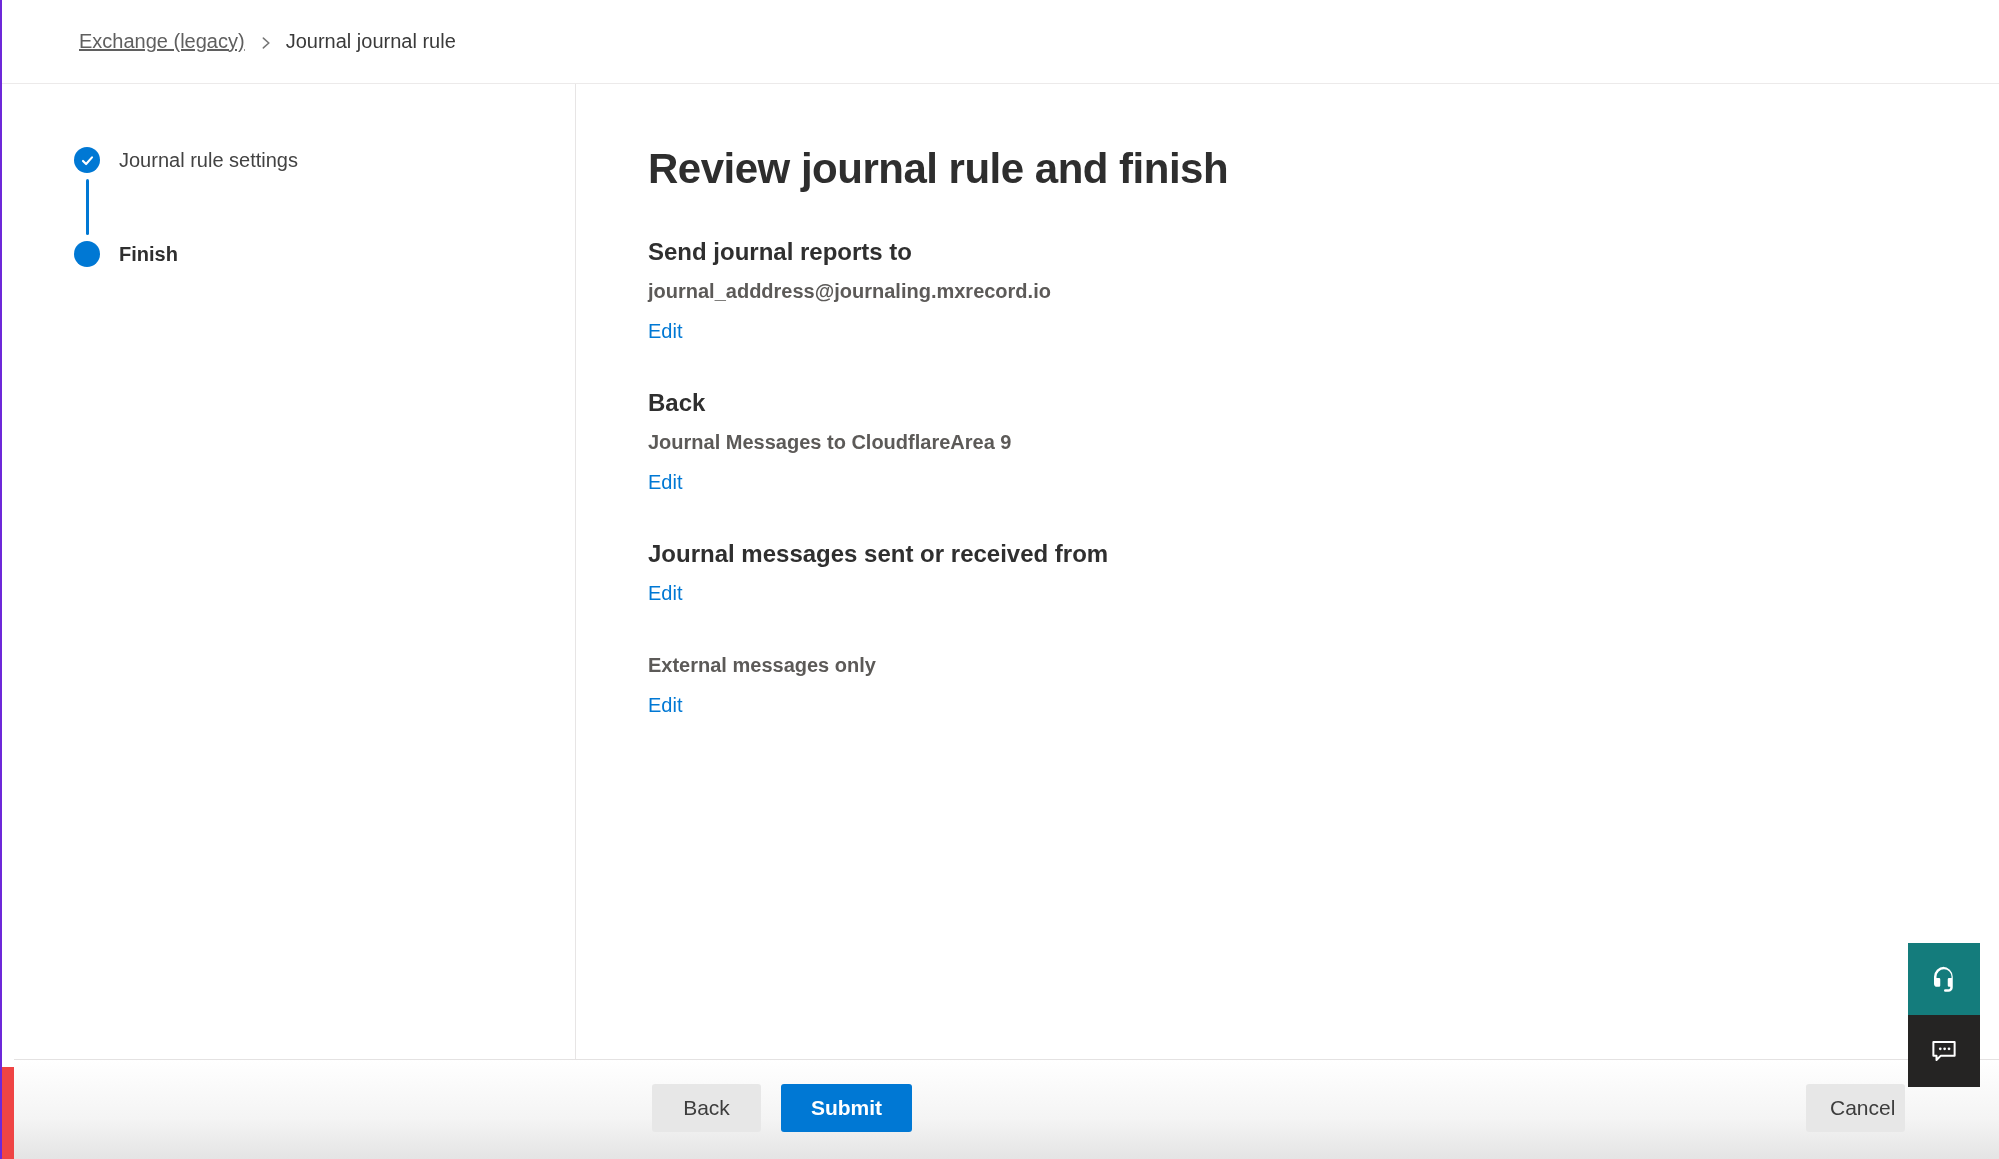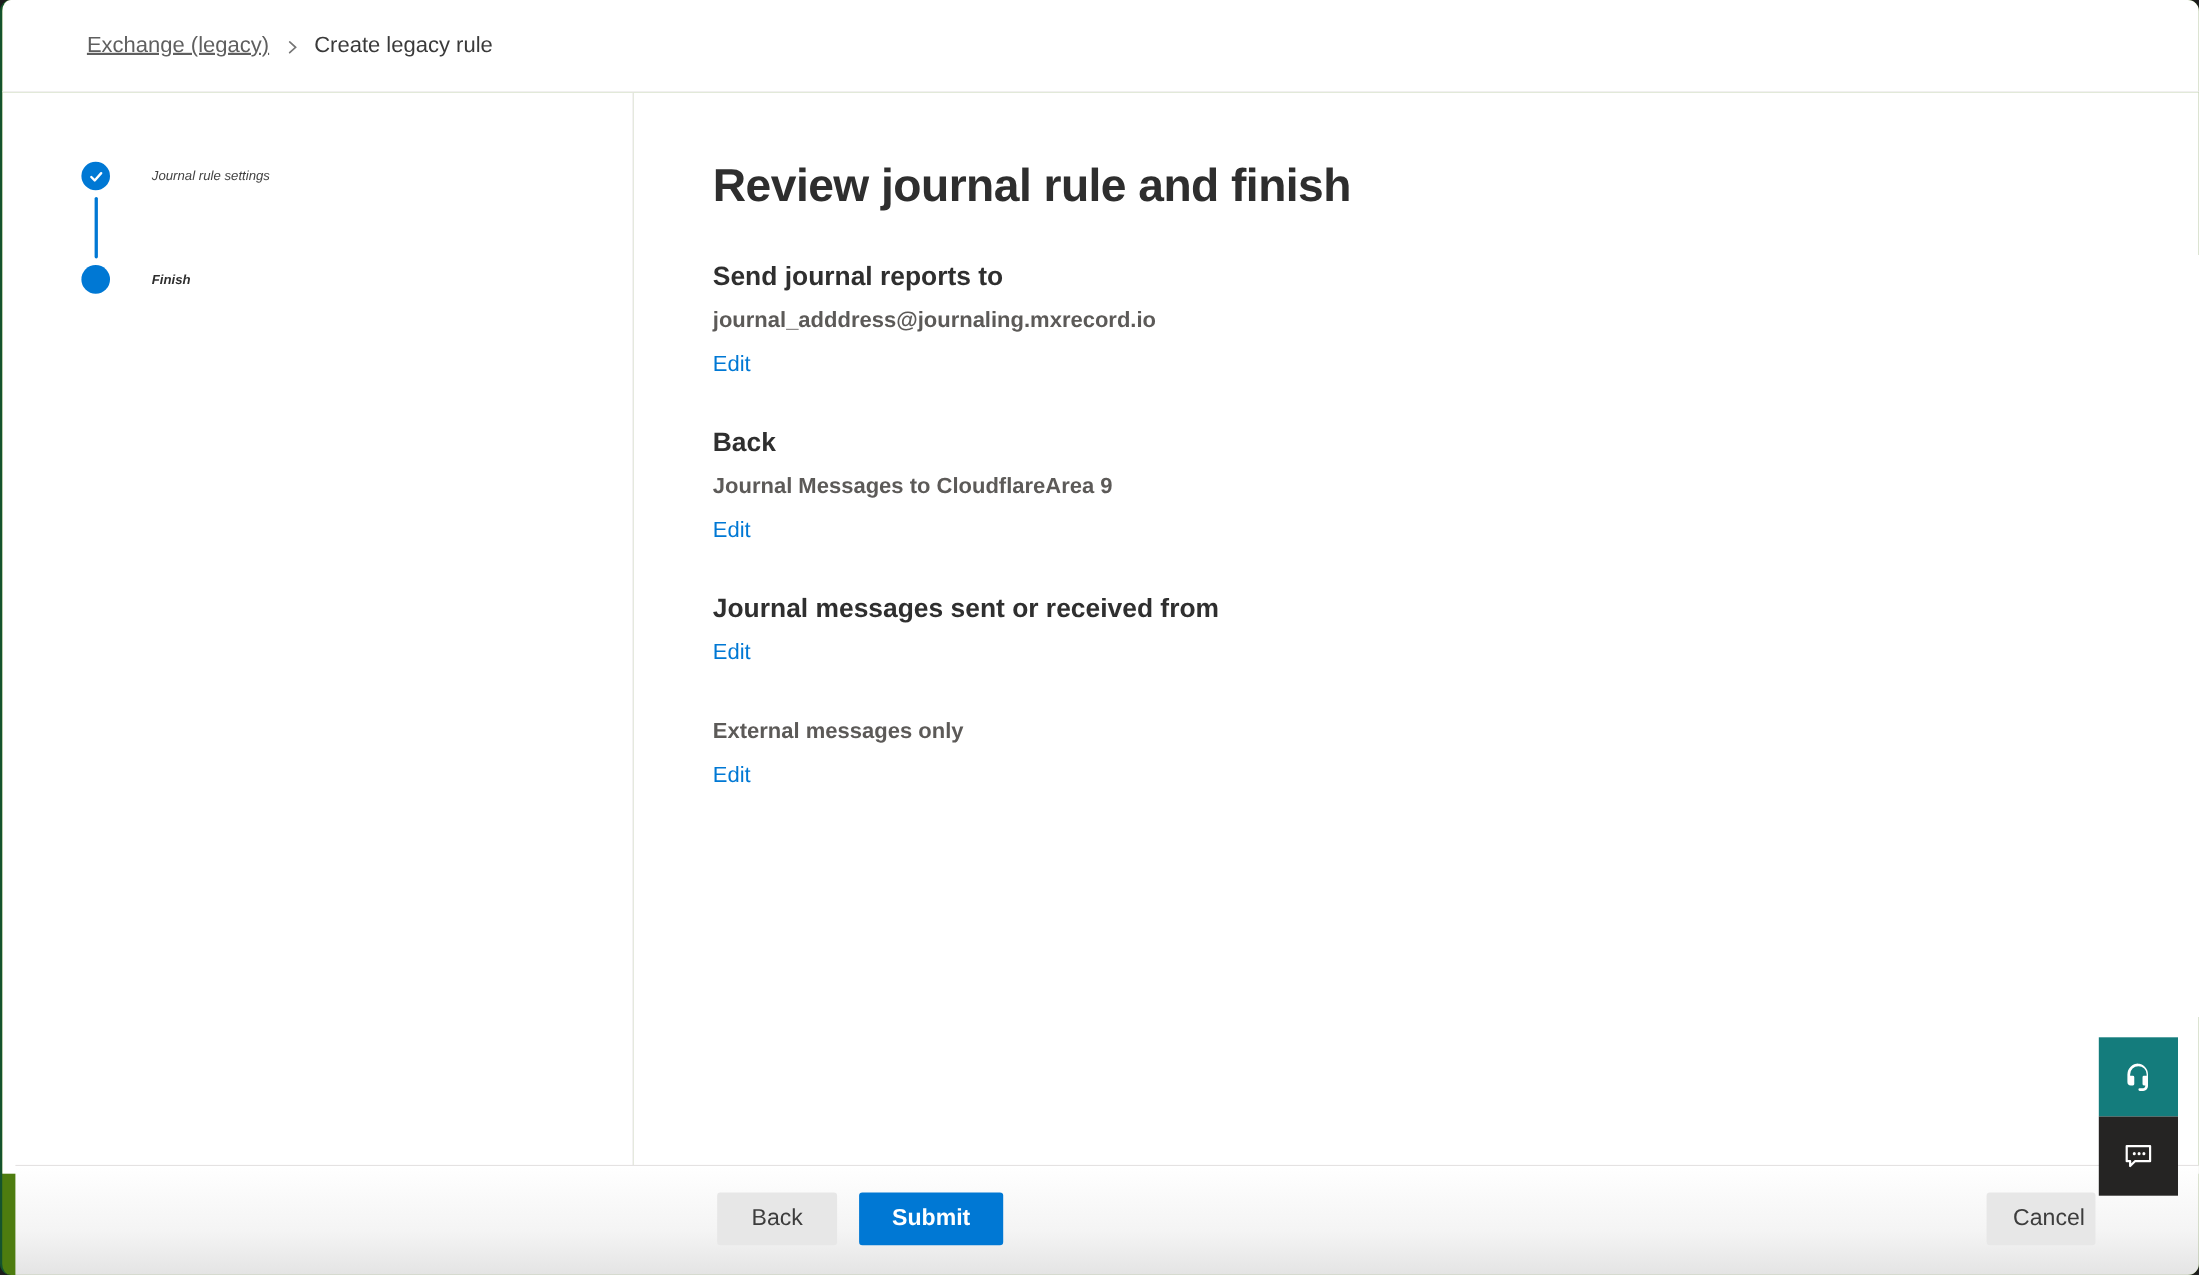--- a/index.html
+++ b/index.html
@@ -5,23 +5,23 @@
   * { box-sizing: border-box; }
   html, body {
     margin: 0; padding: 0;
     width: 1999px; height: 1159px;
     overflow: hidden;
     background: #1c1c1c;
     font-family: "Liberation Sans", sans-serif;
   }
   .window {
     position: absolute; inset: 0;
-    background: #4d7c0f;
-    border-radius: 10px;
-    border-left: 2px solid #14532d;
+    background: #ef4444;
+    border-radius: 0;
+    border-left: 2px solid #6d28d9;
     overflow: hidden;
   }
 
   
   .header {
     height: 84px;
     display: flex; align-items: center;
     padding-left: 77px;
     border-bottom: 1px solid #eceaea;
     background: #fff;
@@ -46,21 +46,21 @@
     flex-shrink: 0;
   }
   .step-row { display: flex; align-items: center; }
   .step-circle {
     width: 26px; height: 26px;
     border-radius: 50%;
     background: #0078d4;
     display: flex; align-items: center; justify-content: center;
     flex-shrink: 0;
   }
-  .step-label { margin-left: 38px; font-size: 12px; color: #424242; font-style: italic; }
+  .step-label { margin-left: 19px; font-size: 20px; color: #424242; }
   .step-label.current { font-weight: 700; color: #2f2f2f; }
   .step-connector {
     width: 3px; height: 56px;
     background: #0078d4;
     margin: 6px 0 6px 11.5px;
     border-radius: 2px;
   }
 
   
   .main {
@@ -144,21 +144,21 @@
 <div class="window">
 
   <div class="header">
     <div class="breadcrumb">
       <span class="breadcrumb-link">Exchange (legacy)</span>
       <span class="breadcrumb-sep">
         <svg width="13" height="14" viewBox="0 0 12 12">
             <path d="M4 1.5l5 4.5-5 4.5" fill="none" stroke="#767676" stroke-width="1.4" stroke-linecap="round"></path>
           </svg>
       </span>
-      <span class="breadcrumb-current">Create legacy rule</span>
+      <span class="breadcrumb-current">Journal journal rule</span>
     </div>
   </div>
 
   <div class="body-area">
 
     <div class="steps-panel">
       <div class="step-row">
         <span class="step-circle">
           <svg width="15" height="15" viewBox="0 0 14 14">
               <path d="M2.8 7.4l2.9 2.9 5.5-6.2" fill="none" stroke="#ffffff" stroke-width="2" stroke-linecap="round" stroke-linejoin="round"></path>

